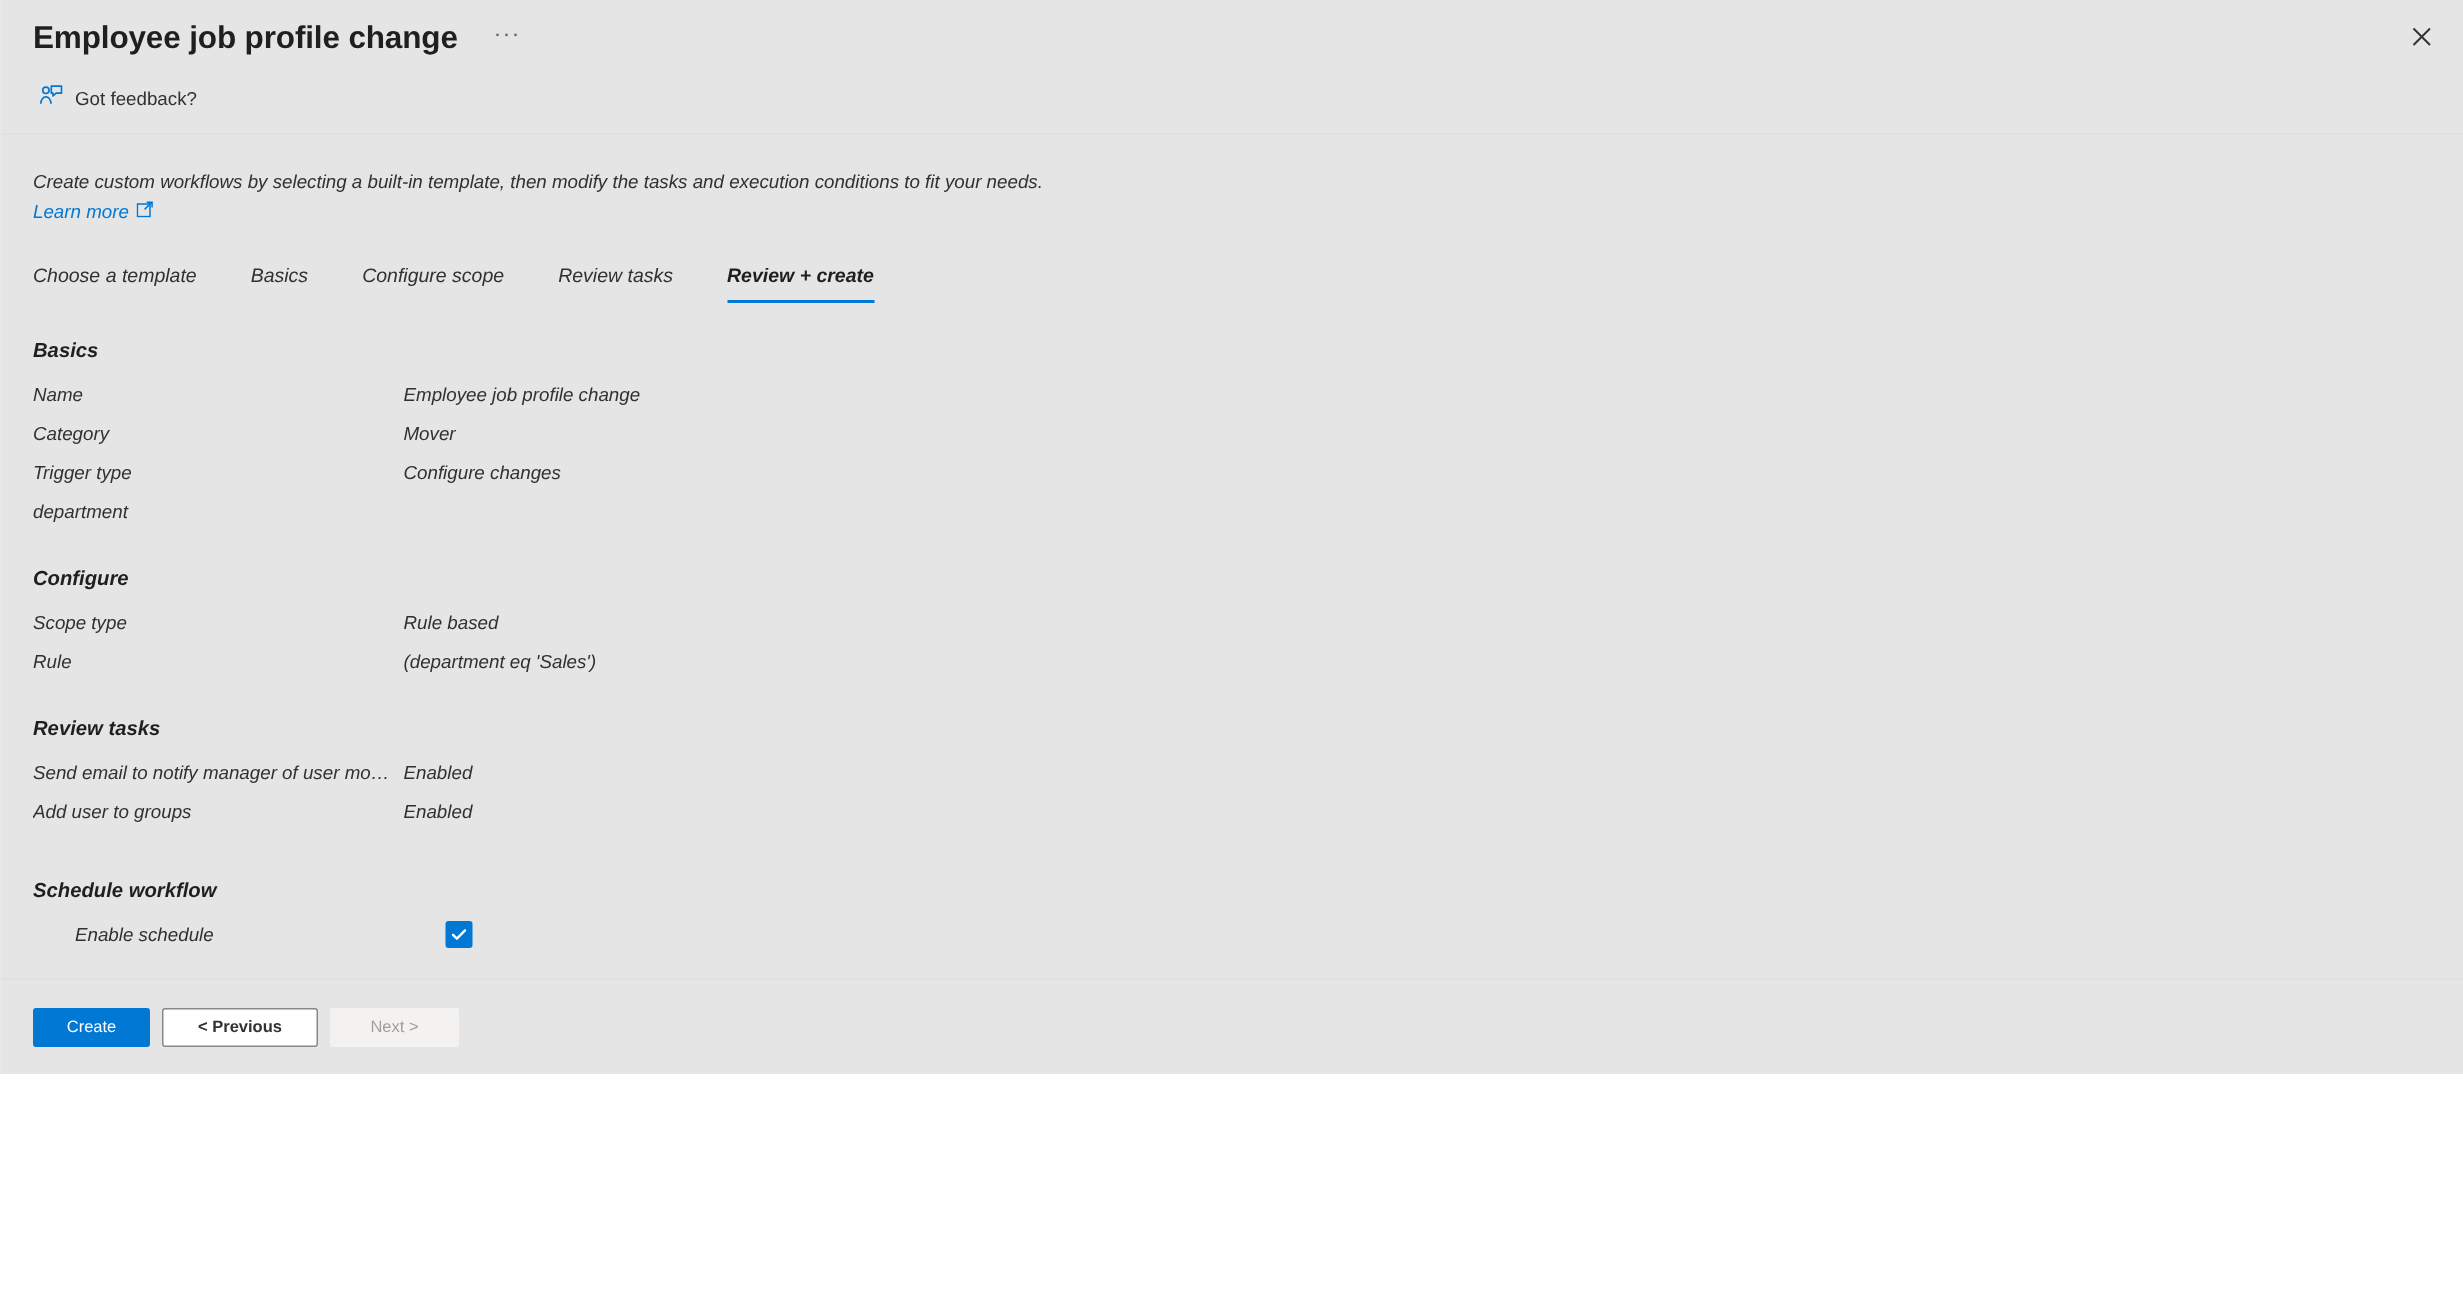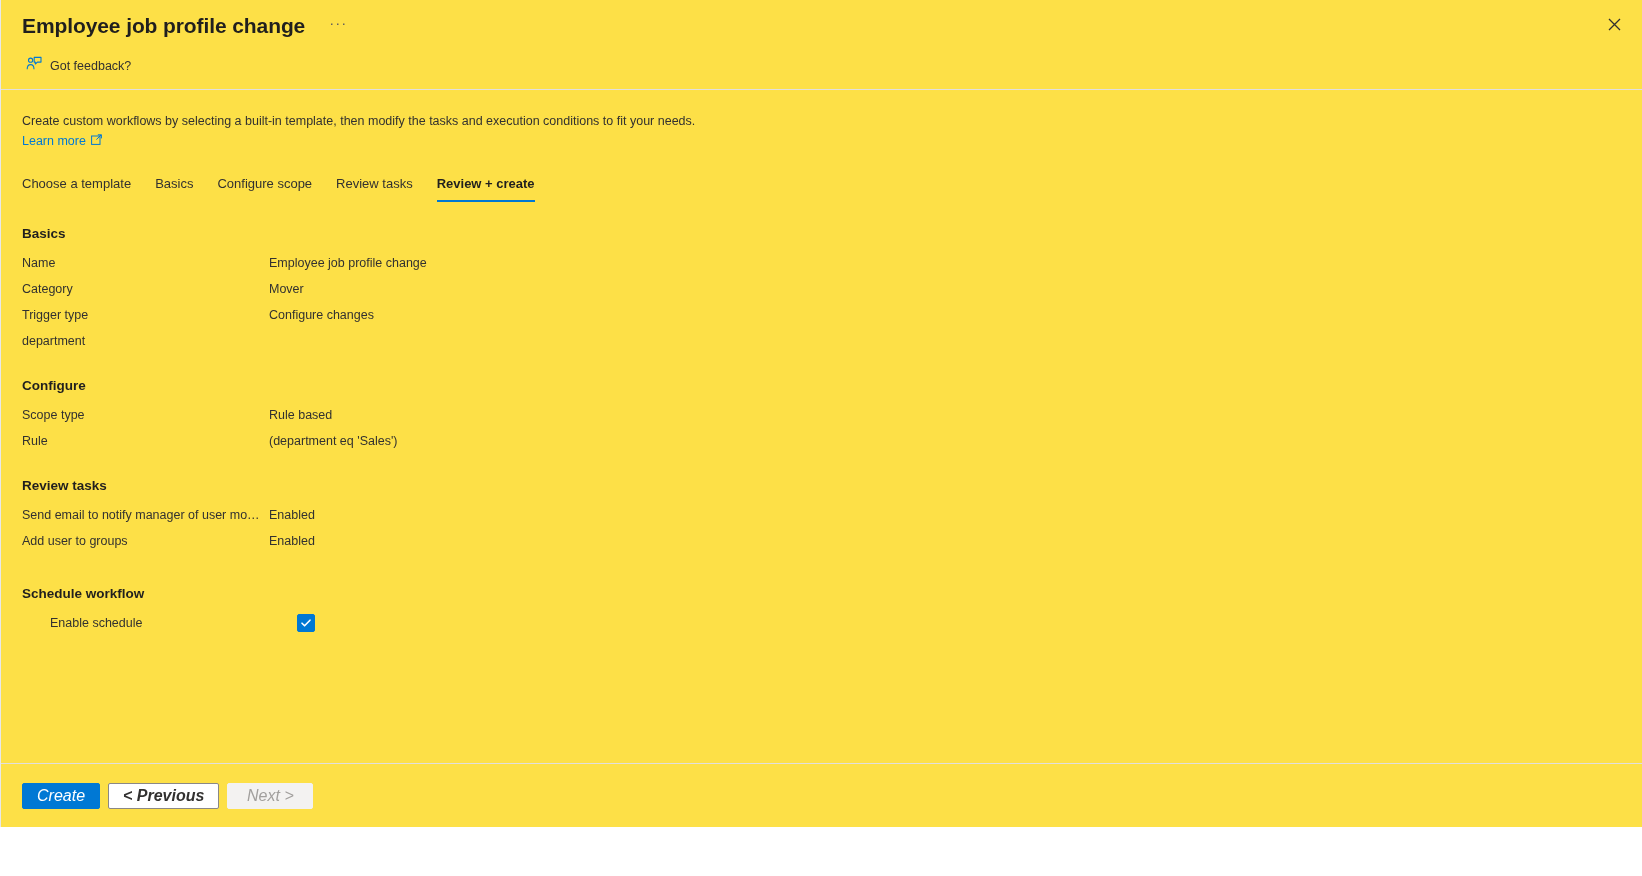--- a/index.html
+++ b/index.html
@@ -9,22 +9,22 @@
     height: 876px;
     background: #ffffff;
     font-family: "Liberation Sans", sans-serif;
     color: #323130;
     overflow: hidden;
   }
 
   .blade {
     position: relative;
     width: 1642px;
-    height: 827px;
-    background: #fde047;
+    height: 716px;
+    background: #e5e5e5;
     border-left: 1px solid #e8e8e8;
     display: flex;
     flex-direction: column;
   }
 
   
   .blade-header {
     position: relative;
     height: 52px;
     flex: 0 0 auto;
@@ -86,20 +86,21 @@
     border-radius: 2px;
   }
 
   .feedback-icon { display: block; }
 
   
   .blade-body {
     flex: 1 1 auto;
     padding: 22px 21px 0 21px;
     overflow: hidden;
+    font-style: italic;
   }
 
   .intro-text {
     font-size: 12.5px;
     line-height: 18px;
     color: #323130;
   }
 
   .learn-more {
     display: inline-flex;
@@ -110,21 +111,21 @@
     color: #0078d4;
     text-decoration: none;
     cursor: pointer;
     margin-top: 2px;
   }
 
   
   .tab-strip {
     display: flex;
     align-items: flex-end;
-    gap: 0px;
+    gap: 12px;
     margin-top: 20px;
     height: 32px;
   }
 
   .tab {
     position: relative;
     font-size: 13px;
     line-height: 18px;
     color: #323130;
     padding: 0 12px 9px 12px;
@@ -212,29 +213,28 @@
     display: flex;
     align-items: center;
     gap: 8px;
     padding: 0 21px;
   }
 
   .btn {
     height: 26px;
     min-width: 78px;
     font-family: "Liberation Sans", sans-serif;
-    font-size: 16px;
+    font-size: 11px;
     border-radius: 2px;
     cursor: pointer;
     padding: 12px 14px;
     display: inline-flex;
     align-items: center;
     justify-content: center;
     white-space: nowrap;
-    font-style: italic;
   }
 
   .btn-primary {
     background: #0078d4;
     border: 1px solid #0078d4;
     color: #ffffff;
   }
 
   .btn-default {
     background: #ffffff;

